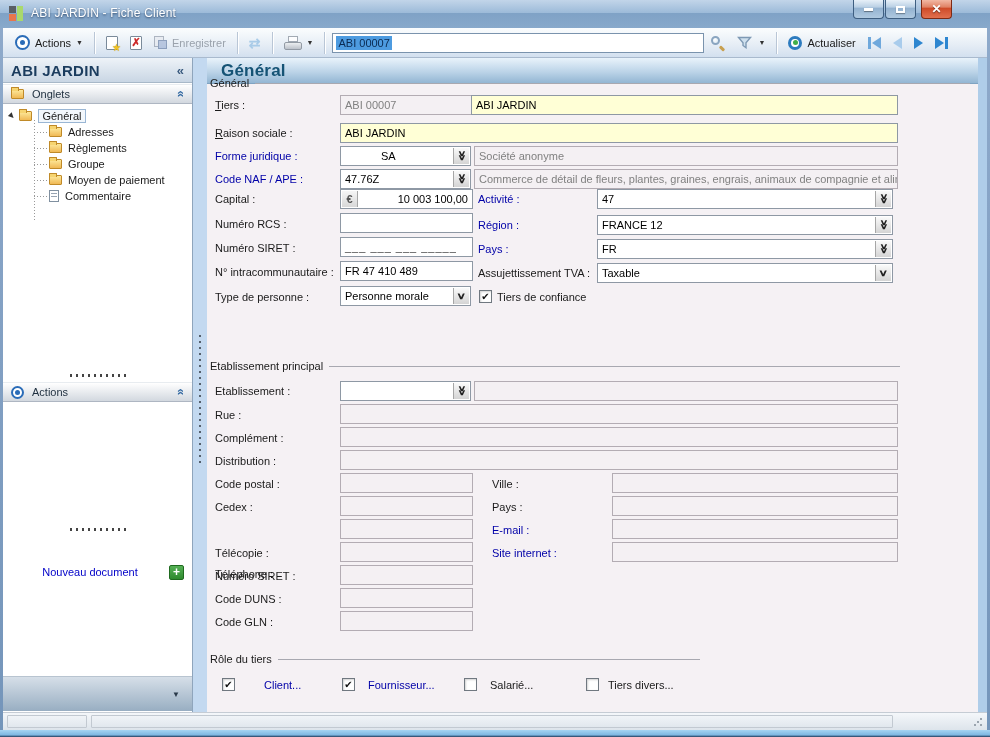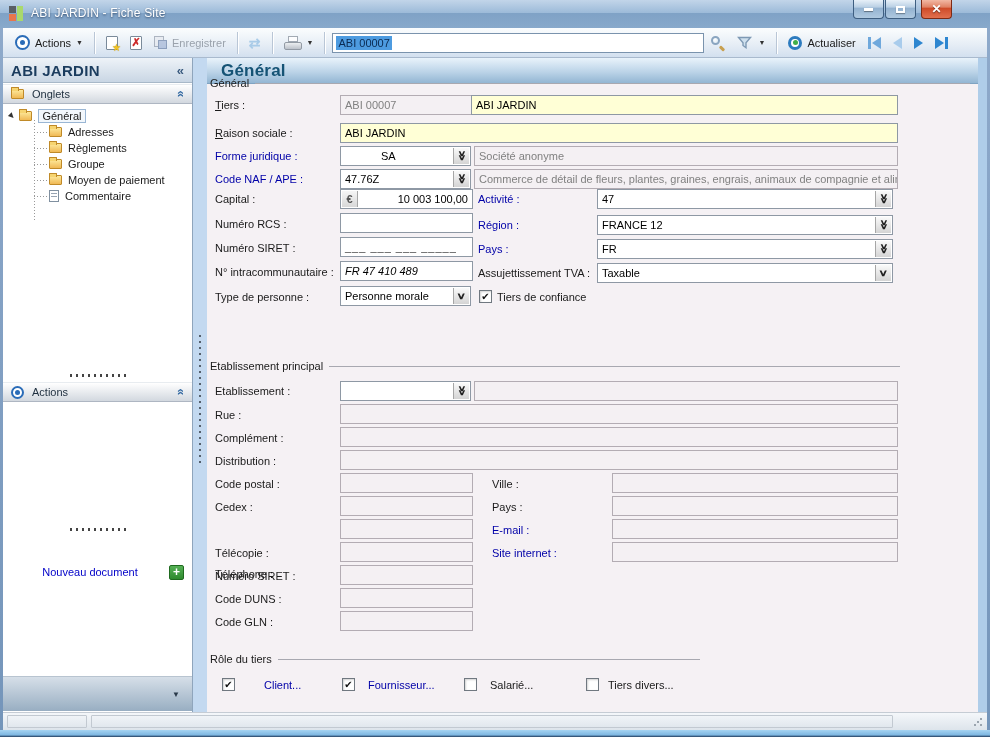--- a/index.html
+++ b/index.html
@@ -157,21 +157,21 @@
 <body>
 
 <div id="app">
 
   <div class="titlebar">
     <span class="app-icon">
         <span class="sq1"></span>
         <span class="sq2"></span>
         <span class="sq3"></span>
       </span>
-    <span class="win-title">ABI JARDIN -  Fiche Site</span>
+    <span class="win-title">ABI JARDIN -  Fiche Client</span>
     <span class="winbtn" style="right:106px;">
         <span class="dash"></span>
       </span>
     <span class="winbtn" style="right:74px;">
         <span class="box"></span>
       </span>
     <span class="winbtn close" style="right:38px;">
         <span class="x">✕</span>
       </span>
   </div>
@@ -376,21 +376,21 @@
 
   <span class="lbl" style="left:215px; top:218px;">Numéro RCS :</span>
   <div class="fld" style="left:340px; top:213px; width:133px;"></div>
 
   <span class="lbl" style="left:215px; top:242px;">Numéro SIRET :</span>
   <div class="fld" style="left:340px; top:237px; width:133px;">
       <span class="mask">___ ___ ___ _____</span>
     </div>
 
   <span class="lbl" style="left:215px; top:266px;">N° intracommunautaire :</span>
-  <div class="fld" style="left:340px; top:261px; width:133px;font-style:italic;">
+  <div class="fld" style="left:340px; top:261px; width:133px;">
       <span>FR 47 410 489</span>
     </div>
 
   <span class="lbl" style="left:215px; top:291px;">Type de personne :</span>
   <div class="fld combo" style="left:340px; top:286px; width:131px;">
       <span>Personne morale</span>
     <span class="ddbtn single">
         <span>∨</span>
       </span>
     </div>

